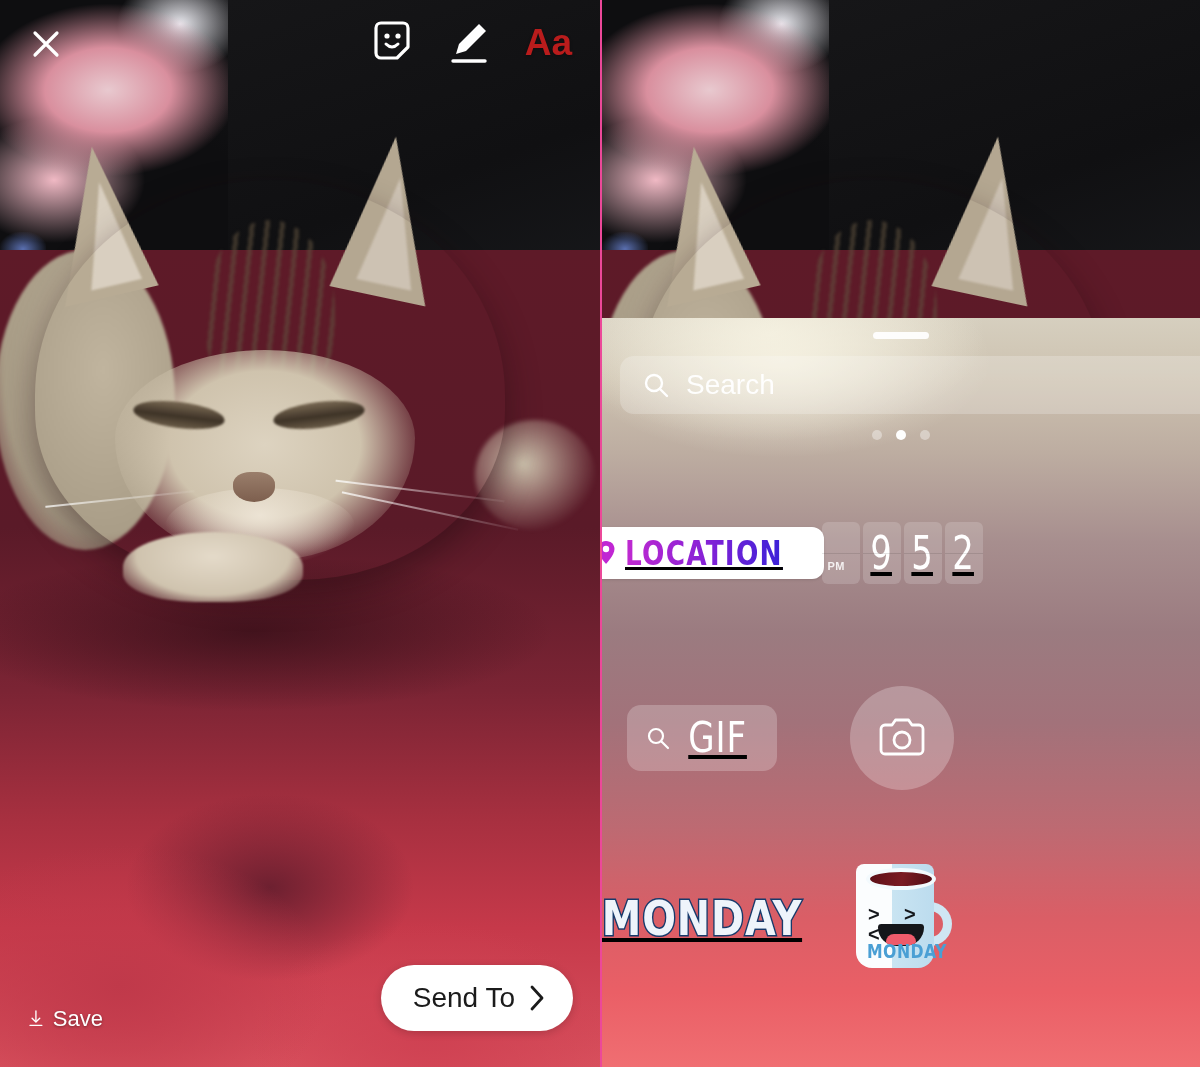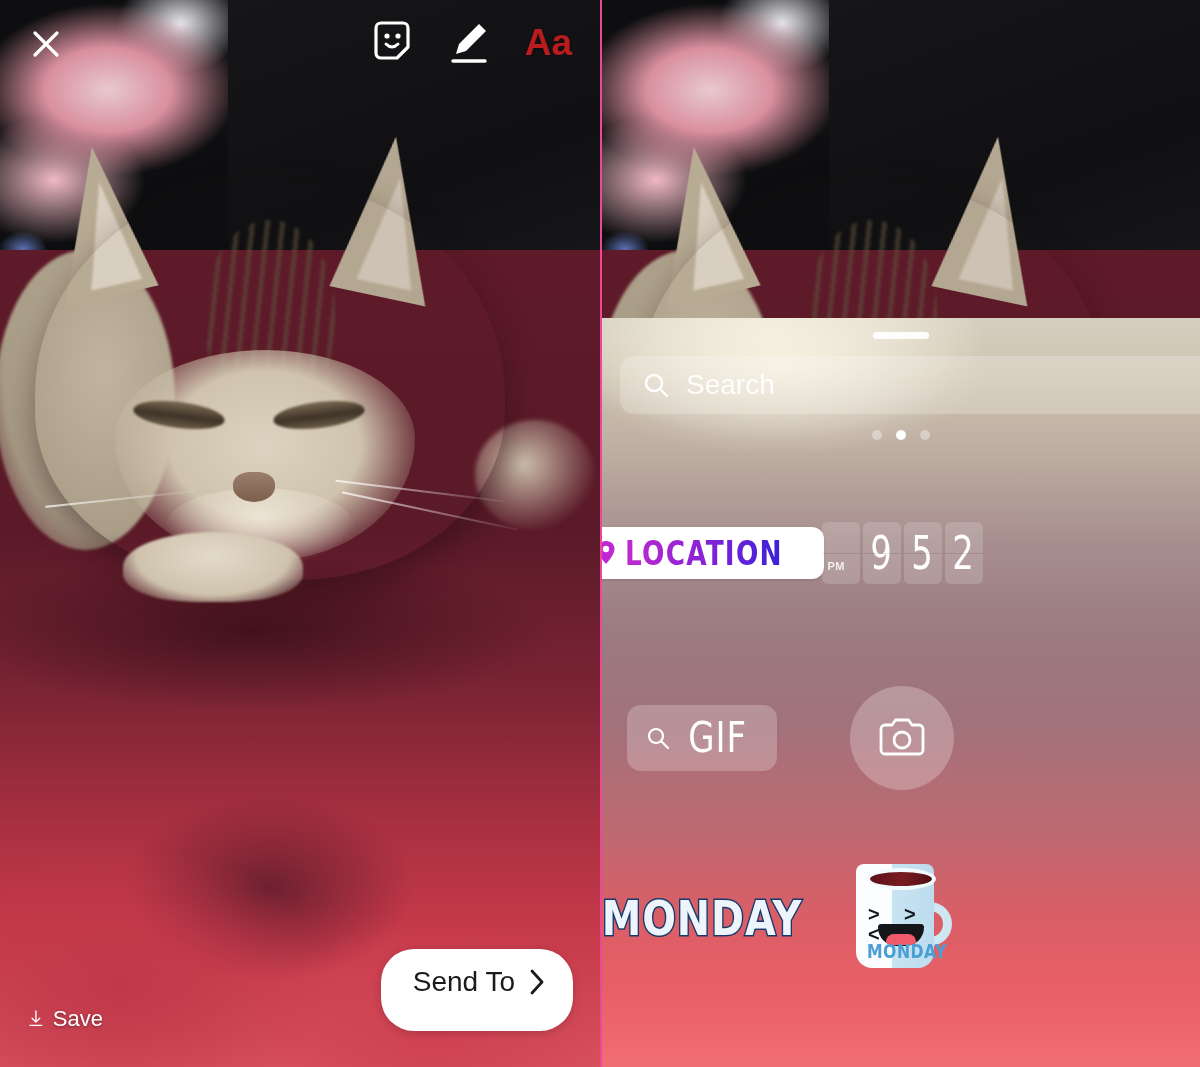--- a/index.html
+++ b/index.html
@@ -254,21 +254,21 @@
     color: #ffffff;
     font-size: 22px;
     font-weight: 400;
     text-shadow: 0 1px 3px rgba(0,0,0,0.4);
     white-space: nowrap;
   }
   .send-btn {
     position: absolute;
     right: 27px; bottom: 36px;
     height: 66px;
-    padding: 0 26px 16px 32px;
+    padding: 0 26px 0 32px;
     background: #ffffff;
     border-radius: 33px;
     display: flex;
     align-items: center;
     gap: 12px;
     cursor: pointer;
     box-shadow: 0 2px 8px rgba(0,0,0,0.18);
   }
   .send-label {
     color: #1b1b1b;
@@ -350,20 +350,21 @@
     position: absolute;
     left: 0; width: 100%;
     display: flex;
     align-items: center;
   }
   .cell {
     width: 200px;
     display: flex;
     justify-content: center;
     cursor: pointer;
+    text-decoration: underline;
   }
   .row-1 { top: 185px; height: 100px; }
   .row-2 { top: 365px; height: 110px; }
   .row-3 { top: 535px; height: 130px; }
   .row-4 { top: 690px; height: 120px; }
 
   
   .pill {
     background: #ffffff;
     border-radius: 12px;

